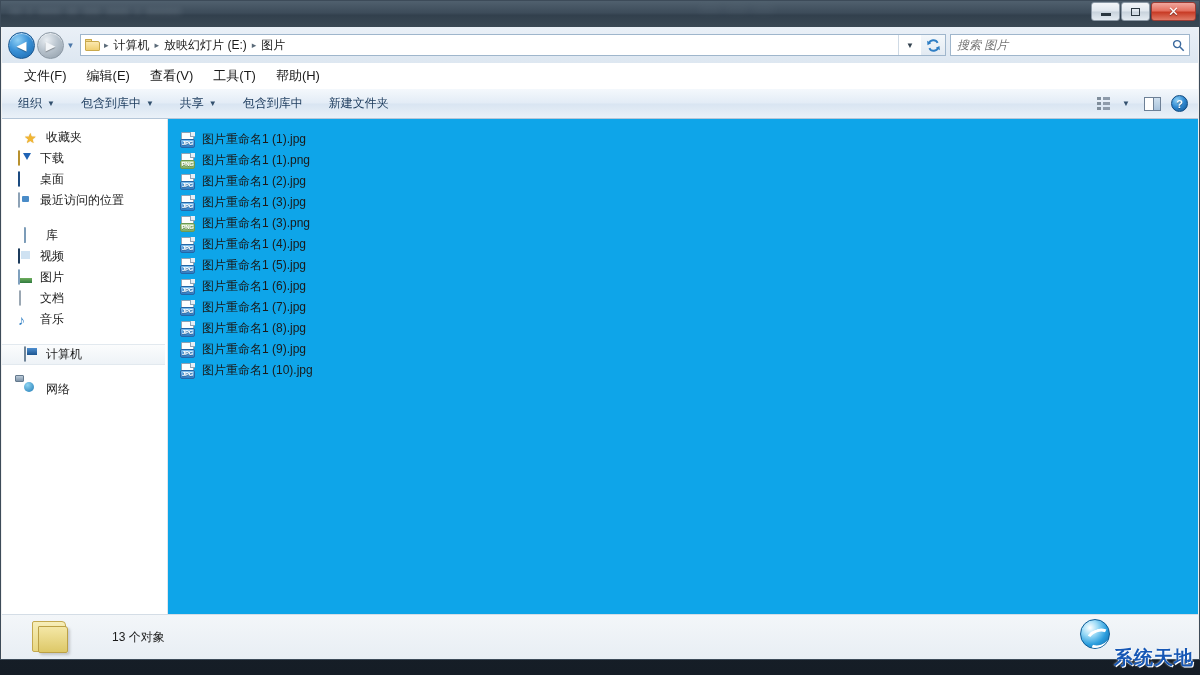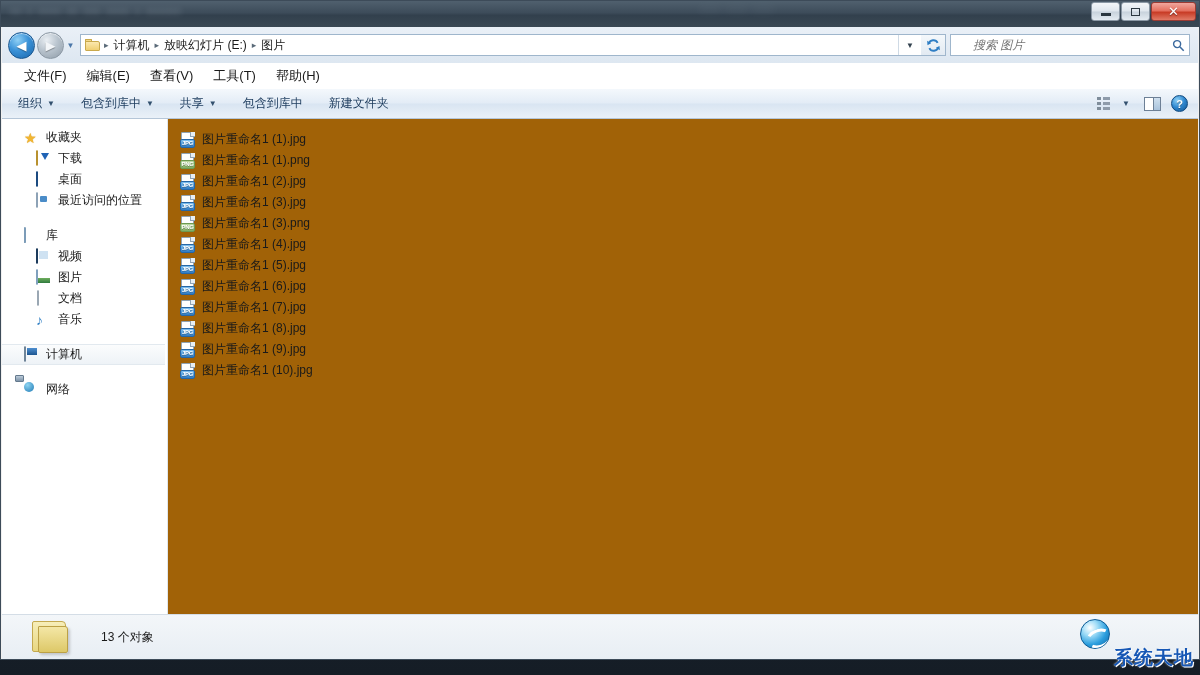--- a/index.html
+++ b/index.html
@@ -116,21 +116,21 @@
     width:25px;height:22px;flex:none;border:1px solid #9fb6cc;border-left:none;
     background:linear-gradient(180deg,#f4f8fb 0%,#e2eaf2 100%);
     display:flex;align-items:center;justify-content:center;box-sizing:border-box;
   }
   .searchbox{
     width:240px;height:22px;margin:0 8px 0 4px;flex:none;
     background:#fff;border:1px solid #9fb6cc;
     display:flex;align-items:center;box-sizing:border-box;
   }
   .searchbox input{
-    flex:1;border:none;outline:none;font-size:12px;padding-left:22px;
+    flex:1;border:none;outline:none;font-size:12px;padding-left:6px;
     font-style:italic;color:#be185d;background:transparent;
     font-family:"Liberation Sans","DejaVu Sans",sans-serif;
   }
   .search-icon{width:22px;display:flex;align-items:center;justify-content:center;color:#3c6a9e;font-size:13px;}
 
   
   .menubar{
     position:absolute;left:1px;top:62px;width:1196px;height:26px;
     background:#fff;display:flex;align-items:center;padding-left:12px;
     box-sizing:border-box;
@@ -175,21 +175,21 @@
   }
   .sidebar{
     width:166px;flex:none;background:#fff;
     border-right:1px solid #dfe6ec;padding-top:8px;box-sizing:border-box;
     overflow:hidden;
   }
   .nav-row{
     height:21px;display:flex;align-items:center;padding-left:22px;
     font-size:12px;color:#1a1a1a;white-space:nowrap;box-sizing:border-box;
   }
-  .nav-row.child{padding-left:34px;}
+  .nav-row.child{padding-left:16px;}
   .nav-row.selected{
     background:linear-gradient(180deg,#fbfcfd 0%,#eef3f7 100%);
     border-top:1px solid #e2e9ef;border-bottom:1px solid #e2e9ef;
     margin-right:2px;
   }
   .nav-gap{height:14px;}
   .nav-ico{width:16px;height:16px;margin-right:6px;flex:none;position:relative;}
 
   .ico-star{color:#f2b632;font-size:14px;line-height:16px;text-shadow:0 0 1px #c98b12;}
   .ico-dl{width:14px;height:14px;margin-top:1px;
@@ -228,21 +228,21 @@
   .ico-comp:after{content:"";position:absolute;left:2px;top:1px;width:10px;height:7px;
     background:linear-gradient(180deg,#4e8fd0,#1d5590);}
   .ico-net{width:15px;height:13px;margin-top:2px;position:relative;}
   .ico-net:before{content:"";position:absolute;left:0;top:0;width:10px;height:10px;
     border-radius:50%;background:radial-gradient(circle at 35% 30%,#8fd5f2,#1f7ab5);}
   .ico-net:after{content:"";position:absolute;right:0;bottom:0;width:9px;height:7px;
     background:linear-gradient(180deg,#bccbd9,#7d93a8);border:1px solid #64798d;
     border-radius:1px;box-sizing:border-box;}
 
   
-  .filelist{flex:1;background:#a16207;padding:10px 0 0 12px;box-sizing:border-box;}
+  .filelist{flex:1;background:#0ea5e9;padding:10px 0 0 12px;box-sizing:border-box;}
   .file-row{height:21px;display:flex;align-items:center;font-size:12px;color:#1a1a1a;}
   .file-ico{width:16px;height:16px;margin-right:6px;flex:none;position:relative;}
   .fi-page{
     position:absolute;left:1px;top:0;width:13px;height:15px;
     border:1px solid #8fa3b5;background:#fdfefe;border-radius:1px;box-sizing:border-box;
   }
   .fi-fold{
     position:absolute;right:1px;top:0;width:5px;height:5px;
     background:#e6eef5;border-left:1px solid #8fa3b5;border-bottom:1px solid #8fa3b5;
     box-sizing:border-box;
@@ -272,21 +272,21 @@
     position:absolute;left:4px;top:4px;width:34px;height:31px;border-radius:2px 4px 2px 2px;
     background:linear-gradient(180deg,#f7eeb9 0%,#e8d781 100%);
     border:1px solid #c4a94f;box-sizing:border-box;
   }
   .sf-front{
     position:absolute;left:10px;top:9px;width:30px;height:27px;border-radius:1px 3px 2px 2px;
     background:linear-gradient(180deg,#f4e7a6 0%,#ddc868 100%);
     border:1px solid #bca146;box-sizing:border-box;
     box-shadow:2px 2px 3px rgba(0,0,0,.18);
   }
-  .status-text{margin-left:29px;font-size:12px;color:#1a1a1a;}
+  .status-text{margin-left:40px;font-size:12px;color:#1a1a1a;}
 
   
   .watermark{
     position:absolute;right:6px;bottom:4px;display:flex;align-items:center;
   }
   .wm-globe{
     width:30px;height:30px;border-radius:50%;flex:none;margin-right:4px;
     background:radial-gradient(circle at 32% 28%,#ffffff 0%,#9fdcf7 28%,#2b9ede 60%,#0e5f9e 100%);
     border:1px solid #0c5b96;position:relative;overflow:hidden;
     box-sizing:border-box;

